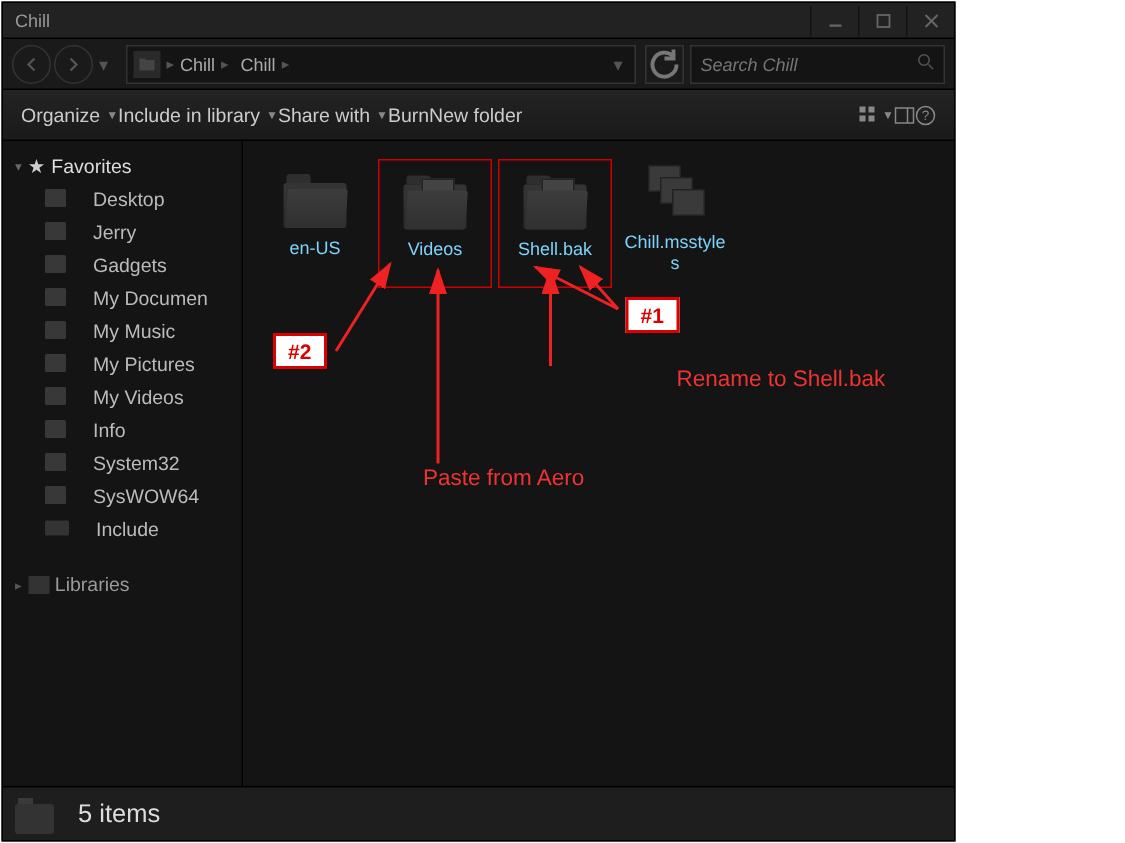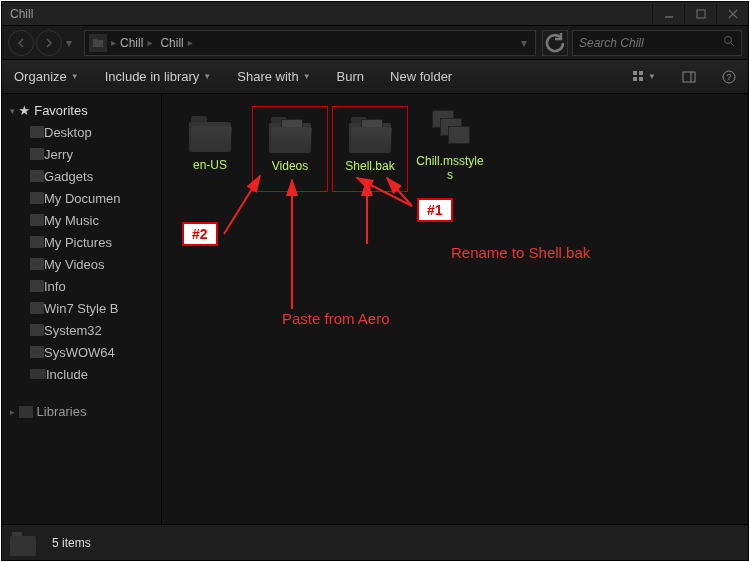--- a/index.html
+++ b/index.html
@@ -1,17 +1,17 @@
 <!DOCTYPE html>
 <html><head>
 <meta charset="utf-8">
 <style>
   * { margin: 0; padding: 0; box-sizing: border-box; font-family: "Segoe UI", Tahoma, sans-serif; }
   body { background: #fff; width: 750px; height: 562px; overflow: hidden; }
-  .border-outer { border: 1px solid #000; width: 748px; height: 560px; margin: 1px; background: #1b1b1b; position: relative; color: #b8b8b8; font-size: 12px; }
+  .border-outer { border: 1px solid #000; width: 636px; height: 560px; margin: 1px; background: #1b1b1b; position: relative; color: #b8b8b8; font-size: 12px; }
 
   
   .titlebar { height: 24px; background: #222; display: flex; align-items: center; padding: 0 0 0 8px; color: #999; border-bottom: 1px solid #000; }
   .titlebar .title { flex: 1; font-size: 12px; }
   .win-btn { width: 32px; height: 20px; display: flex; align-items: center; justify-content: center; color: #666; border-left: 1px solid #111; }
   .win-btn svg { width: 10px; height: 10px; }
 
   
   .navbar { height: 34px; display: flex; align-items: center; padding: 4px 6px; background: #1a1a1a; border-bottom: 1px solid #000; }
   .nav-btn { width: 26px; height: 26px; border: 1px solid #333; border-radius: 50%; display: flex; align-items: center; justify-content: center; margin-right: 2px; color: #555; }
@@ -22,40 +22,40 @@
   .bc-icon svg { width:12px; height:12px; }
   .bc-seg { padding: 0 4px; display: flex; align-items: center; gap: 4px; }
   .bc-arrow { color: #555; font-size: 10px; }
   .bc-drop { margin-left: auto; display:flex; align-items:center; gap:2px; color:#555; padding-right:4px;}
   .refresh { width: 26px; height: 26px; border: 1px solid #333; display: flex; align-items: center; justify-content: center; color: #777; margin-right: 4px; }
   .search { width: 170px; height: 26px; background: #141414; border: 1px solid #333; display: flex; align-items: center; padding: 0 6px; color: #888; font-style: italic; }
   .search input { background: transparent; border: none; color: #888; font-style: italic; font-size: 12px; width: 140px; outline: none; }
   .search .sicon { margin-left: auto; color: #555; }
 
   
-  .toolbar { height: 34px; background: linear-gradient(#232323,#1a1a1a); border-bottom: 1px solid #000; display: flex; align-items: center; padding: 0 12px; gap: 26px; color: #ccc; font-size: 13px; }
+  .toolbar { height: 34px; background: linear-gradient(#232323,#1a1a1a); border-bottom: 1px solid #000; display: flex; align-items: center; padding: 0 12px; color: #ccc; font-size: 13px; }
   .tool-item { display: flex; align-items: center; gap: 4px; }
   .tool-drop { font-size: 8px; color: #888; }
   .toolbar .spacer { flex: 1; }
   .tool-iconbtn { color: #888; display:flex; align-items:center; }
   .tool-iconbtn svg { width:14px; height:14px; }
 
   
   .body { display: flex; height: 436px; }
   .sidebar { width: 160px; background: #141414; border-right: 1px solid #000; overflow: hidden; padding-top: 6px; }
   .tree-hdr { display: flex; align-items: center; padding: 3px 8px; color: #ddd; font-size: 13px; gap: 4px; }
   .tree-hdr .star { color: #ccc; }
   .tree-hdr.lib { margin-top:16px; color:#999; }
-  .tree-item { display: flex; align-items: center; padding: 3.5px 0 3.5px 28px; color: #bbb; font-size: 13px; gap: 0; white-space: nowrap; overflow:hidden; }
+  .tree-item { display: flex; align-items: center; padding: 3.5px 0 3.5px 28px; color: #bbb; font-size: 13px; gap: 18px; white-space: nowrap; overflow:hidden; }
   .tree-item .ficon { width: 14px; height: 12px; background: #383838; border-radius: 1px; flex-shrink:0; }
   .tree-item.gadgets .ficon { background:#333; width:16px; height:10px; }
 
   .content { flex: 1; background: #141414; position: relative; padding: 12px 10px; }
   .item-grid { display: flex; gap: 4px; }
-  .file-item { width: 76px; display: flex; flex-direction: column; align-items: center; padding: 4px 2px; color: #bef264; font-size: 12px; text-align: center; position:relative; }
+  .file-item { width: 76px; display: flex; flex-direction: column; align-items: center; padding: 4px 2px; color: #7dd3fc; font-size: 12px; text-align: center; position:relative; }
   .file-item.sel2 { border: 1px solid #c00; }
   .file-item.sel1 { border: 1px solid #c00; }
   .folder-ic { width: 46px; height: 44px; position: relative; margin-bottom: 4px; }
   .folder-ic .tab { position:absolute; top:6px; left:4px; width:16px; height:6px; background:#2e2e2e; border-radius:2px 2px 0 0; }
   .folder-ic .body1 { position:absolute; top:12px; left:2px; width:42px; height:30px; background:linear-gradient(#353535,#2a2a2a); border-radius:2px; }
   .folder-ic .front { position:absolute; top:16px; left:4px; width:40px; height:26px; background:linear-gradient(#3c3c3c,#303030); border-radius:2px; transform:skewX(-4deg); }
   .folder-ic .papers { position:absolute; top:8px; left:14px; width:22px; height:28px; background:#444; border:1px solid #222; }
   .file-ic { width:36px; height:44px; background:linear-gradient(#3a3a3a,#2c2c2c); border:1px solid #222; margin-bottom:4px; position:relative; }
   .file-ic::before { content:''; position:absolute; top:0; right:0; border-style:solid; border-width:0 10px 10px 0; border-color:transparent #141414 transparent transparent; }
   .file-ic.wall { width:42px; height:38px; background:#333; border:2px solid #444; margin-top:4px; }
@@ -64,21 +64,21 @@
   .file-ic.ms .w { position:absolute; width:22px; height:18px; background:#3a3a3a; border:1px solid #222; }
   .file-ic.ms .w1 { top:0; left:4px; }
   .file-ic.ms .w2 { top:8px; left:12px; }
   .file-ic.ms .w3 { top:16px; left:20px; }
   .file-label { line-height:14px; min-height:28px; word-break:break-word; }
   .callout { position:absolute; background:#fff; color:#d00; font-weight:bold; font-size:14px; border:2px solid #d00; padding:2px 8px; }
   .ann-text { position:absolute; color:#e33; font-size:15px; font-weight:500; white-space:nowrap; }
   svg.arrows { position:absolute; top:0; left:0; pointer-events:none; }
 
   
-  .statusbar { position:absolute; bottom:0; left:0; right:0; height:36px; background:#1e1e1e; border-top:1px solid #000; display:flex; align-items:center; padding:0 8px; color:#ddd; font-size:12px; gap:14px; }
+  .statusbar { position:absolute; bottom:0; left:0; right:0; height:36px; background:#1e1e1e; border-top:1px solid #000; display:flex; align-items:center; padding:0 8px; color:#ddd; font-size:17px; gap:14px; }
   .statusbar .sicon { width:28px; height:26px; position:relative; }
   .statusbar .sicon .tab { position:absolute; top:2px; left:2px; width:10px; height:4px; background:#3a3a3a; }
   .statusbar .sicon .bd { position:absolute; top:6px; left:0; width:26px; height:20px; background:#333; border-radius:2px; }
 </style>
 </head>
 <body>
 
 <div class="border-outer">
 
   <div class="titlebar">
@@ -224,24 +224,20 @@
           <div class="ficon"></div>
           <span>My Pictures</span>
         </div>
       <div class="tree-item">
           <div class="ficon"></div>
           <span>My Videos</span>
         </div>
       <div class="tree-item">
           <div class="ficon"></div>
           <span>Info</span>
-        </div>
-      <div class="tree-item">
-          <div class="ficon"></div>
-          <span>Win7 Style B</span>
         </div>
       <div class="tree-item">
           <div class="ficon"></div>
           <span>System32</span>
         </div>
       <div class="tree-item">
           <div class="ficon"></div>
           <span>SysWOW64</span>
         </div>
       <div class="tree-item gadgets">

